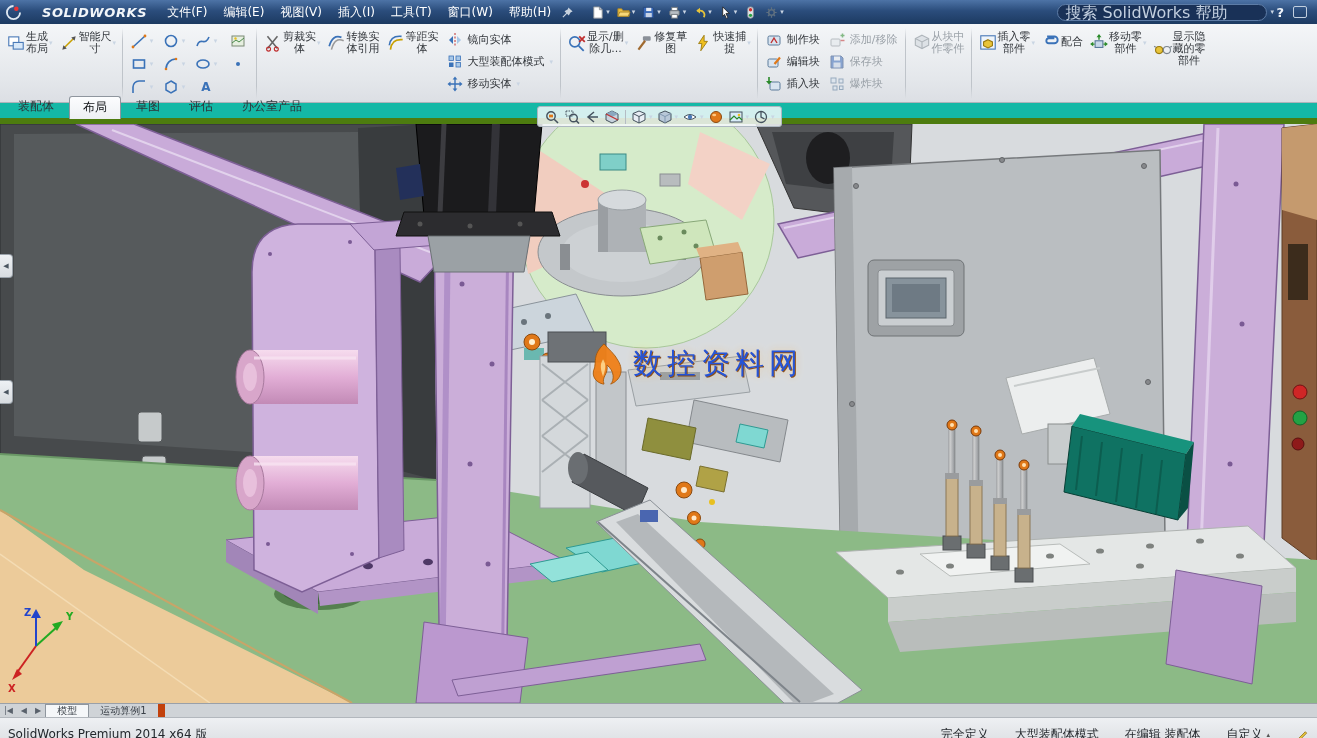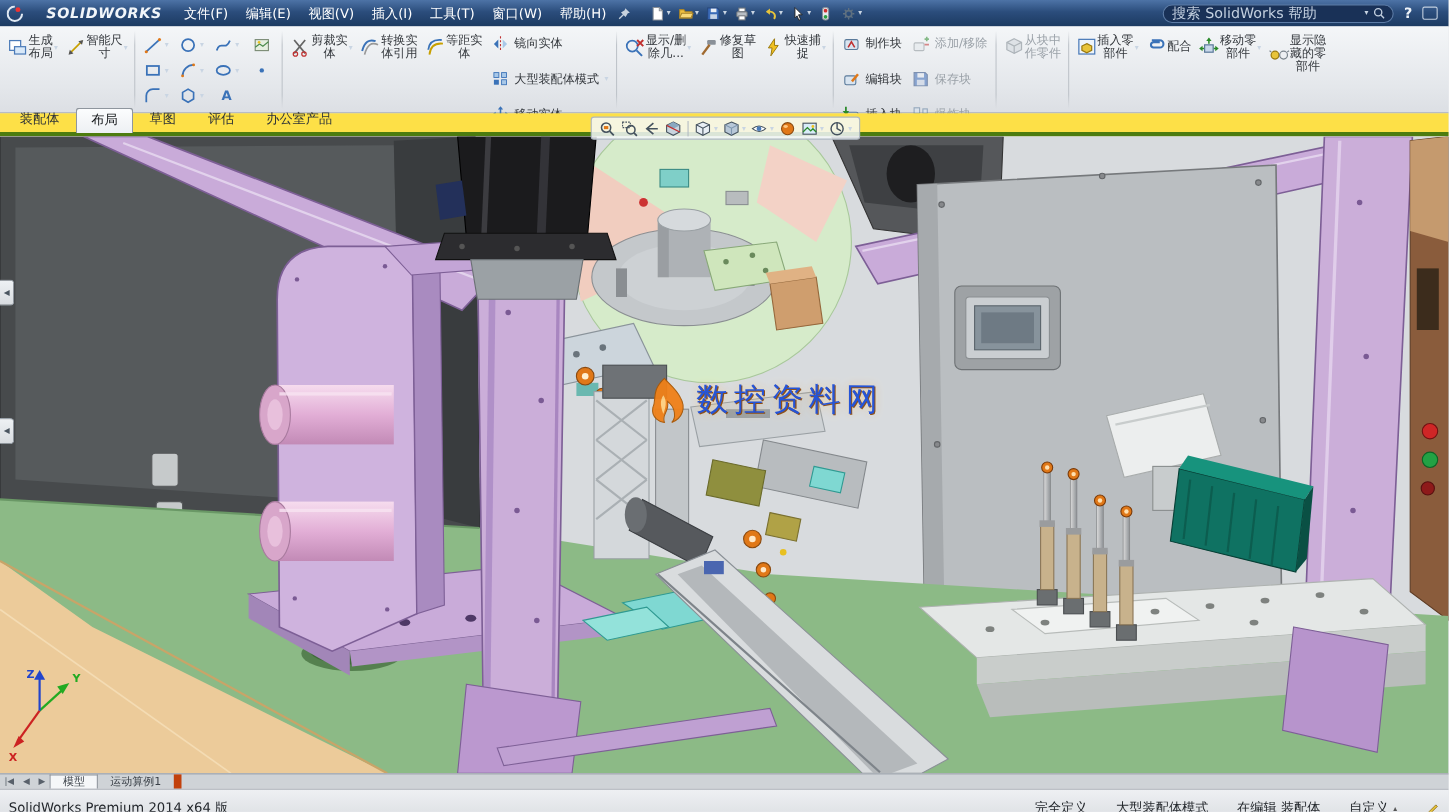--- a/index.html
+++ b/index.html
@@ -14,45 +14,45 @@
 .logo{display:flex;align-items:center;gap:21px;margin-right:12px}
 .logo .mark{width:15px;height:15px}
 .logo b{font-size:13px;font-style:italic;letter-spacing:.6px;color:#f2f6fa}
 .menu{padding:3px 8px;border-radius:2px;cursor:default}
 .pin{margin:0 6px 0 2px;display:flex}
 .qat{display:flex;align-items:center;gap:2px;margin-left:8px}
 .qbtn{display:flex;align-items:center;padding:1px 2px;border-radius:2px}
 .dd{font-size:7px;color:#c9d5e3;margin-left:1px}
 .doctitle{margin-left:16px;color:#e9eff7}
 .search{margin-left:auto;display:flex;align-items:center;background:#193157;border:1px solid #5d7ca6;border-radius:9px;height:17px;width:210px;padding:0 7px;gap:4px}
-.search input{flex:1;background:transparent;border:none;outline:none;color:#d9e3ef;font-size:13px;font-family:inherit}
+.search input{flex:1;background:transparent;border:none;outline:none;color:#d9e3ef;font-size:16px;font-family:inherit}
 .search input::placeholder{color:#c2cfdf}
 .helpq{font-weight:bold;color:#eef3f9;margin:0 9px;font-size:13px}
 .winbtn{width:14px;height:12px;border:1px solid #c2cfdf;border-radius:2px;margin-right:4px}
 
 
 .ribbon{position:absolute;top:24px;left:0;width:100%;height:79px;
  background:linear-gradient(#f4f6f8,#e4e7eb 70%,#dcdfe4);
  border-bottom:1px solid #aeb4bb;display:flex;align-items:stretch;padding:2px 2px 1px}
 .rgroup{display:flex;align-items:flex-start;padding:1px 1px}
 .rsep{width:1px;background:linear-gradient(transparent,#bfc4ca 18%,#bfc4ca 82%,transparent);margin:2px 2px}
 .rb{display:flex;align-items:center;min-width:44px;padding:3px 3px 1px;
  border-radius:3px;font-size:11px;line-height:12px;color:#33373c;text-align:center;cursor:default}
 .ric{height:22px;display:flex;align-items:center;justify-content:center}
 .rlbl{white-space:pre-line;margin-top:1px}
-.rstack{display:flex;flex-direction:column;gap:11px;padding-top:2px}
+.rstack{display:flex;flex-direction:column;gap:1px;padding-top:2px}
 .rsmall{display:flex;align-items:center;gap:4px;font-size:11px;color:#33373c;padding:1px 4px;height:21px;border-radius:2px;white-space:nowrap}
 .gray,.gray .rlbl{color:#9aa1a8}
 .gray svg{opacity:.55}
 .sketchgrid{display:grid;grid-template-columns:repeat(4,31px);grid-auto-rows:22px;gap:1px;padding-top:3px}
 .sg{display:flex;align-items:center;justify-content:center;gap:1px;border-radius:2px}
 
 
-.tabrow{position:absolute;top:103px;left:0;width:100%;height:21px;background:#fde047;
- border-bottom:4px solid #4d7c0f;display:flex;align-items:flex-end;padding-left:4px}
+.tabrow{position:absolute;top:103px;left:0;width:100%;height:21px;background:#14b8a6;
+ border-bottom:6px solid #4d7c0f;display:flex;align-items:flex-end;padding-left:4px}
 .ctab{font-size:12px;color:#2e3338;padding:2px 13px 3px;border:1px solid transparent;border-bottom:none;
  border-radius:3px 3px 0 0;margin-right:1px;cursor:default}
 .ctab.active{background:linear-gradient(#fcfdfe,#edf0f3);border-color:#8f969e;color:#101316;position:relative;top:1px}
 
 
 .viewport{position:absolute;top:124px;left:0;width:1317px;height:579px;background:#d8dbde;overflow:hidden}
 .watermark{position:absolute;left:582px;top:218px;display:flex;align-items:center;gap:7px;opacity:.95;pointer-events:none}
 .watermark span{font-size:29px;font-weight:normal;color:#1d4ed8;letter-spacing:5px;
  text-shadow:1px 1px 0 #8a4a10,0 0 9px rgba(255,190,90,.55)}
 .headsup{position:absolute;top:106px;left:537px;height:21px;display:flex;align-items:center;gap:2px;

